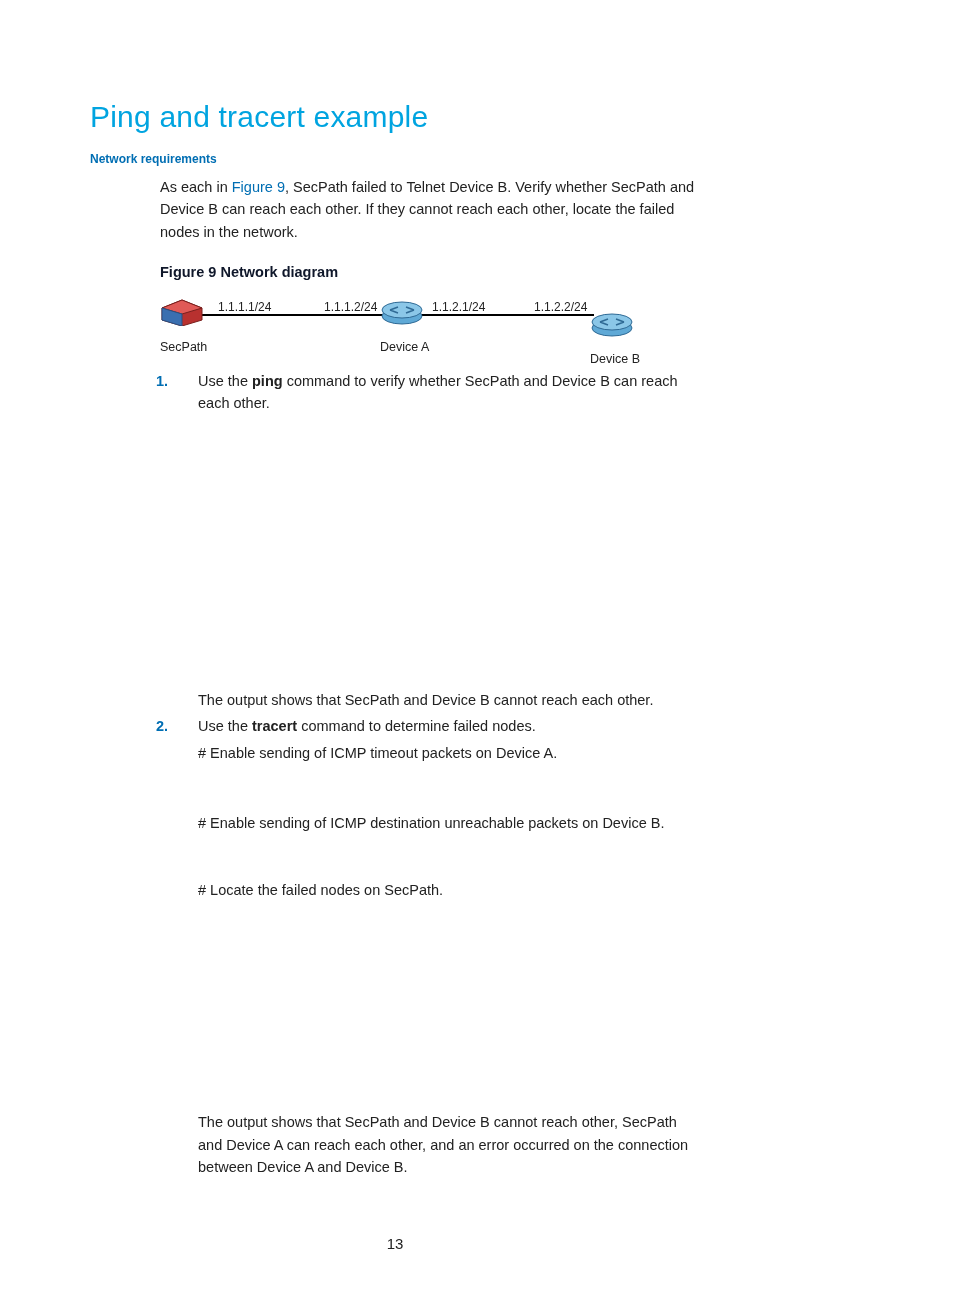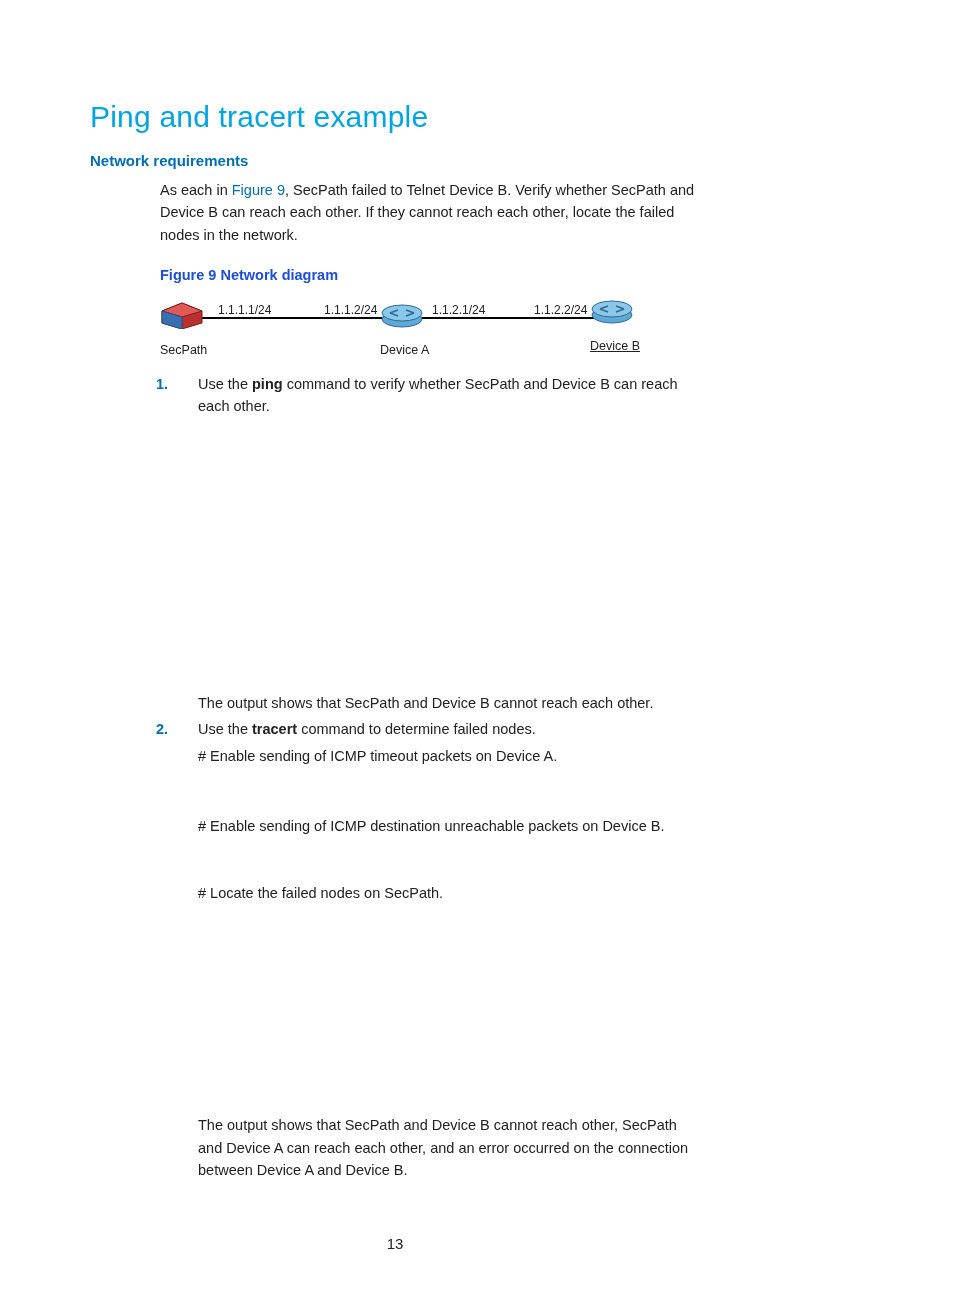--- a/index.html
+++ b/index.html
@@ -21,38 +21,38 @@
     font-weight: 300;
     color: #00a4e0;
     font-size: 30px;
     margin: 0 0 18px 0;
     letter-spacing: 0.2px;
   }
   h2.section {
     font-family: "Segoe UI Semibold", Arial, sans-serif;
     font-weight: 600;
     color: #006eb3;
-    font-size: 15px;
+    font-size: 12px;
     margin: 16px 0 10px 0;
   }
   .body-block {
     margin-left: 70px;
     font-size: 14.5px;
     line-height: 1.55;
   }
   .body-block p {
     margin: 0 0 6px 0;
   }
   a.link {
     color: #006eb3;
     text-decoration: none;
   }
   .fig-caption {
     font-family: "Segoe UI Semibold", Arial, sans-serif;
-    color: #1d4ed8;
+    color: #0f172a;
     font-weight: 600;
     font-size: 14.5px;
     margin: 18px 0 8px 0;
   }
   .diagram {
     position: relative;
     height: 78px;
     width: 520px;
   }
   .wire {
@@ -148,21 +148,21 @@
 
       <div class="dev" style="left:220px; top:6px;">
         <svg width="44" height="28" viewBox="0 0 44 28">
           <ellipse cx="22" cy="18" rx="20" ry="8" fill="#5fa9d6" stroke="#2f6a95"></ellipse>
           <ellipse cx="22" cy="12" rx="20" ry="8" fill="#8bc7e8" stroke="#2f6a95"></ellipse>
           <path d="M10 12 l8 -3 M10 12 l8 3 M34 12 l-8 -3 M34 12 l-8 3" stroke="#2f6a95" stroke-width="1.5"></path>
         </svg>
         <div class="label">Device A</div>
       </div>
 
-      <div class="dev" style="left:430px; top:2px;text-decoration:underline;">
+      <div class="dev" style="left:430px; top:18px;">
         <svg width="44" height="28" viewBox="0 0 44 28">
           <ellipse cx="22" cy="18" rx="20" ry="8" fill="#5fa9d6" stroke="#2f6a95"></ellipse>
           <ellipse cx="22" cy="12" rx="20" ry="8" fill="#8bc7e8" stroke="#2f6a95"></ellipse>
           <path d="M10 12 l8 -3 M10 12 l8 3 M34 12 l-8 -3 M34 12 l-8 3" stroke="#2f6a95" stroke-width="1.5"></path>
         </svg>
         <div class="label">Device B</div>
       </div>
 
       <span class="ip" style="left:58px;">1.1.1.1/24</span>
       <span class="ip" style="left:164px;">1.1.1.2/24</span>

